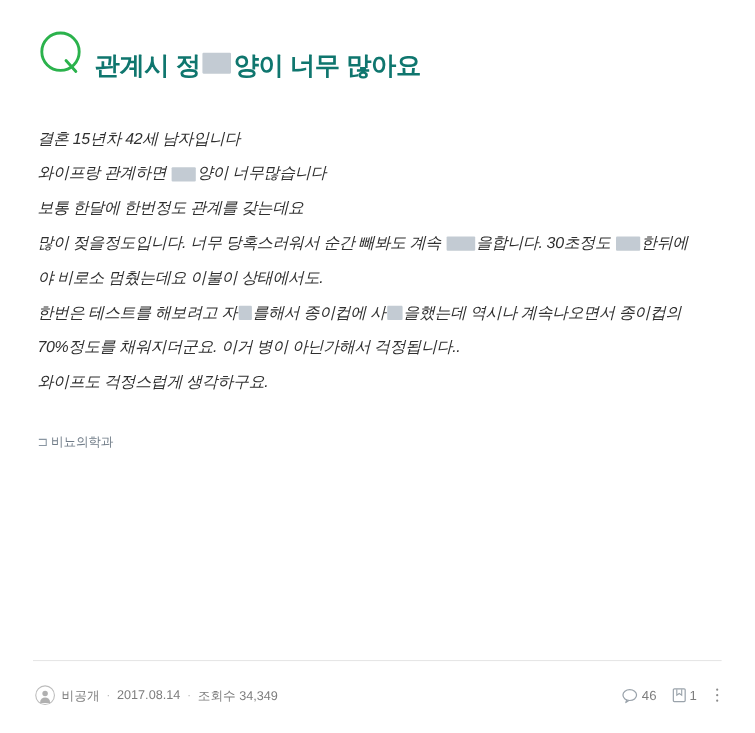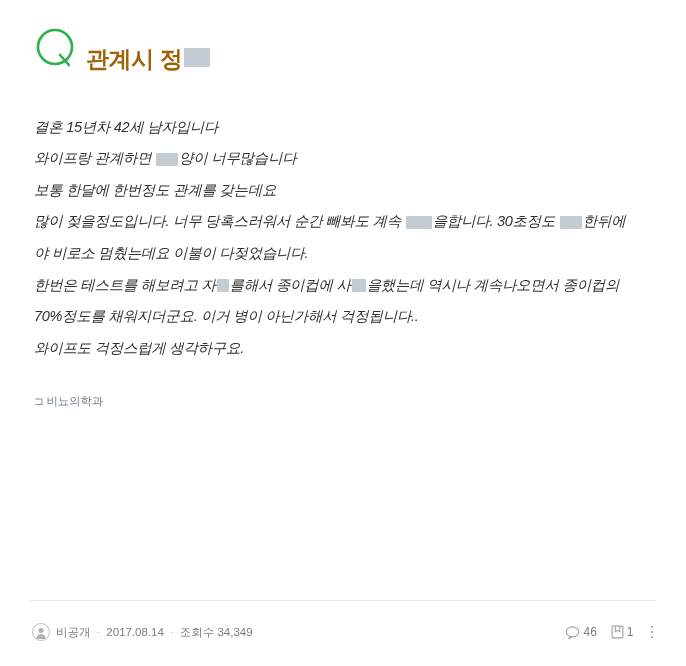--- a/index.html
+++ b/index.html
@@ -34,21 +34,21 @@
     height: 42px;
     flex: 0 0 42px;
     position: relative;
     margin-top: 2px;
   }
   .q-mark svg { display: block; }
   .title-text {
     font-size: 23px;
     font-weight: 700;
     letter-spacing: -0.4px;
-    color: #a16207;
+    color: #0f766e;
     line-height: 1.25;
     padding-top: 6px;
     display: flex;
     align-items: baseline;
     gap: 0px;
     white-space: nowrap;
   }
   .blur {
     display: inline-block;
     background: #b9c3cc;
@@ -178,29 +178,30 @@
   <div class="title-row">
     <span class="q-mark">
       <svg width="42" height="42" viewBox="0 0 42 42" aria-hidden="true">
         <path d="M21 4 C11.6 4 4 11.6 4 21 C4 30.4 11.6 38 21 38 C30.4 38 38 30.4 38 21 C38 11.6 30.4 4 21 4 Z" fill="none" stroke="#2bb24c" stroke-width="2.6"></path>
         <path d="M26 29 L35 39" fill="none" stroke="#2bb24c" stroke-width="2.6" stroke-linecap="round"></path>
       </svg>
     </span>
     <h1 class="title-text">
       <span>관계시 정</span>
         <span class="blur" style="width:26px;height:19px;margin:0 2px;"></span>
+        <span>양이 너무 많아요</span>
     </h1>
   </div>
 
   <div class="body" id="post-body">
       <p><span class="inline">결혼 15년차 42세 남자입니다</span></p>
       <p><span class="inline">와이프랑 관계하면 </span><span class="blur" style="width: 22px; height: 13px; margin: 0px 1px;"></span><span class="inline">양이 너무많습니다</span></p>
       <p><span class="inline">보통 한달에 한번정도 관계를 갖는데요</span></p>
       <p><span class="inline">많이 젖을정도입니다. 너무 당혹스러워서 순간 빼봐도 계속 </span><span class="blur" style="width: 26px; height: 13px; margin: 0px 1px;"></span><span class="inline">을합니다. 30초정도 </span><span class="blur" style="width: 22px; height: 13px; margin: 0px 1px;"></span><span class="inline">한뒤에</span></p>
-      <p><span class="inline">야 비로소 멈췄는데요 이불이 다젖었습니다.</span></p>
+      <p><span class="inline">야 비로소 멈췄는데요 이불이 상태에서도.</span></p>
       <p><span class="inline">한번은 테스트를 해보려고 자</span><span class="blur" style="width: 12px; height: 13px; margin: 0px 1px;"></span><span class="inline">를해서 종이컵에 사</span><span class="blur" style="width: 14px; height: 13px; margin: 0px 1px;"></span><span class="inline">을했는데 역시나 계속나오면서 종이컵의</span></p>
       <p><span class="inline">70%정도를 채워지더군요. 이거 병이 아닌가해서 걱정됩니다..</span></p>
       <p><span class="inline">와이프도 걱정스럽게 생각하구요.</span></p>
     </div>
 
   <div class="tag-row">
     <span class="tag-mark">⊐</span><span>비뇨의학과</span>
   </div>
 
   <div class="divider"></div>

